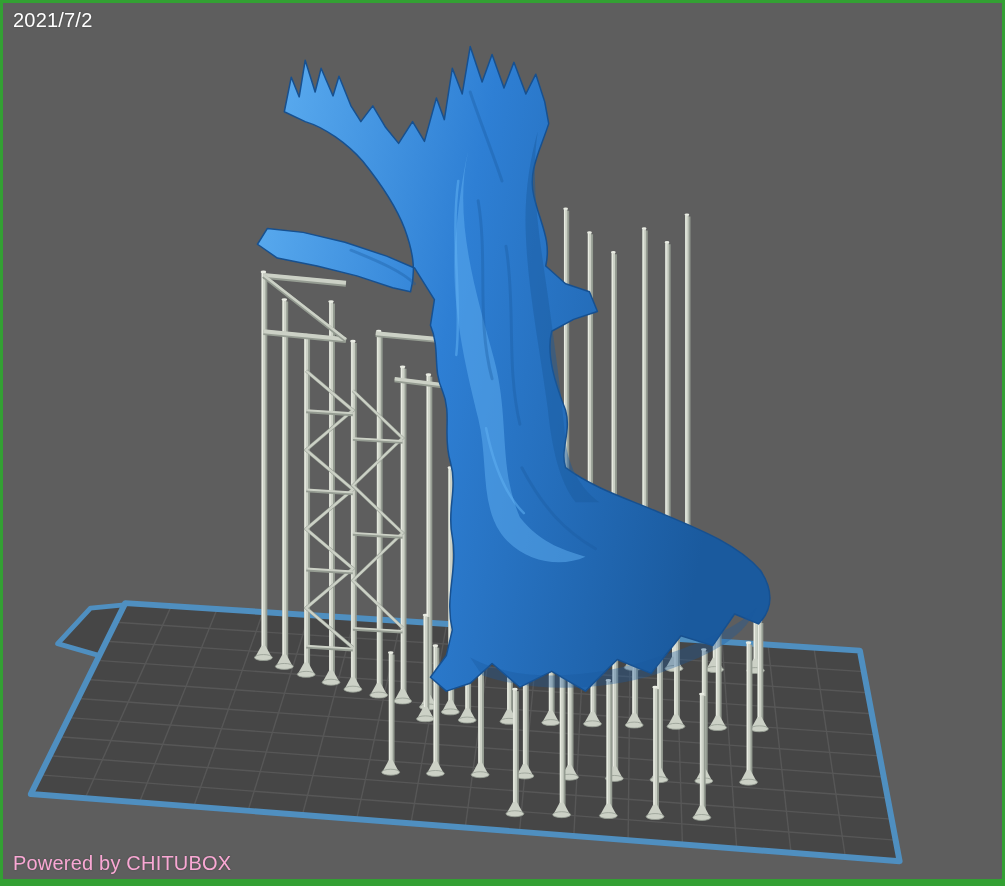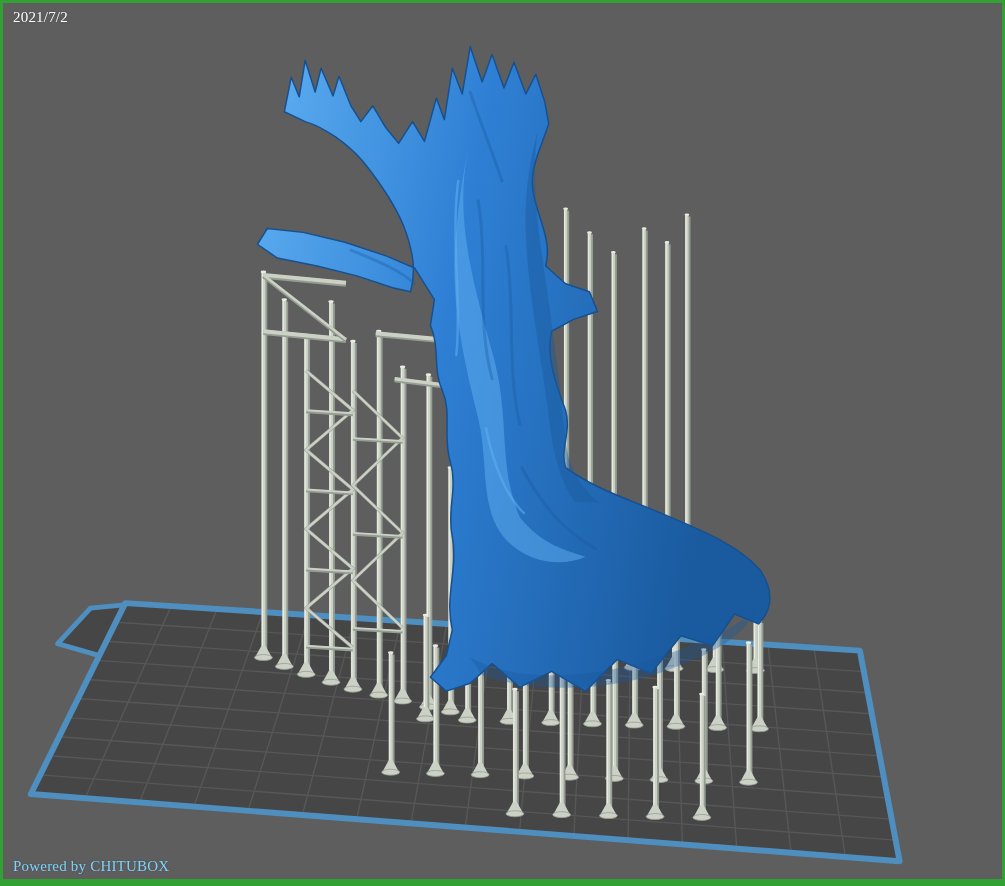--- a/index.html
+++ b/index.html
@@ -9,26 +9,25 @@
     box-sizing:border-box;
     border-style:solid;
     border-width:3px 3px 7px 3px;
     overflow:hidden;
     font-family:"Liberation Sans", sans-serif;
   }
   .frame svg{position:absolute;left:0;top:0;width:100%;height:100%;display:block;}
   .overlay-text{
     position:absolute;
     color:#fff;
-    font-size:15px;
+    font-size:20px;
     letter-spacing:.2px;
     text-shadow:0 0 2px rgba(0,0,0,.25);
     user-select:none;
     z-index:5;
-    font-family:Liberation Serif, serif;
   }
   .date-label{left:10px;top:6px;}
   .watermark-label{left:10px;bottom:4px;}
 </style>
 </head>
 <body>
 
 <div class="frame" style="border-color: rgb(51, 160, 51); background: rgb(94, 94, 94);">
   <svg id="scene" viewBox="0 0 1005 886" preserveAspectRatio="none">
       <g>
@@ -379,14 +378,14 @@
           <path d="M350 250 C380 262 402 272 414 284"></path>
           <path d="M470 90 C480 120 492 150 502 180"></path>
         </g>
         <g fill="none" stroke="#5fb0f2" stroke-width="2.5" opacity="0.55" stroke-linecap="round">
           <path d="M458 180 C450 240 462 300 456 356"></path>
           <path d="M486 430 C494 470 506 498 524 516"></path>
         </g>
       </g>
     </svg>
   <div class="overlay-text date-label" style="color: rgb(255, 255, 255);">2021/7/2</div>
-  <div class="overlay-text watermark-label" style="color: #7dd3fc;">Powered by CHITUBOX</div>
+  <div class="overlay-text watermark-label" style="color: #f9a8d4;">Powered by CHITUBOX</div>
 </div>
 
 </body></html>

